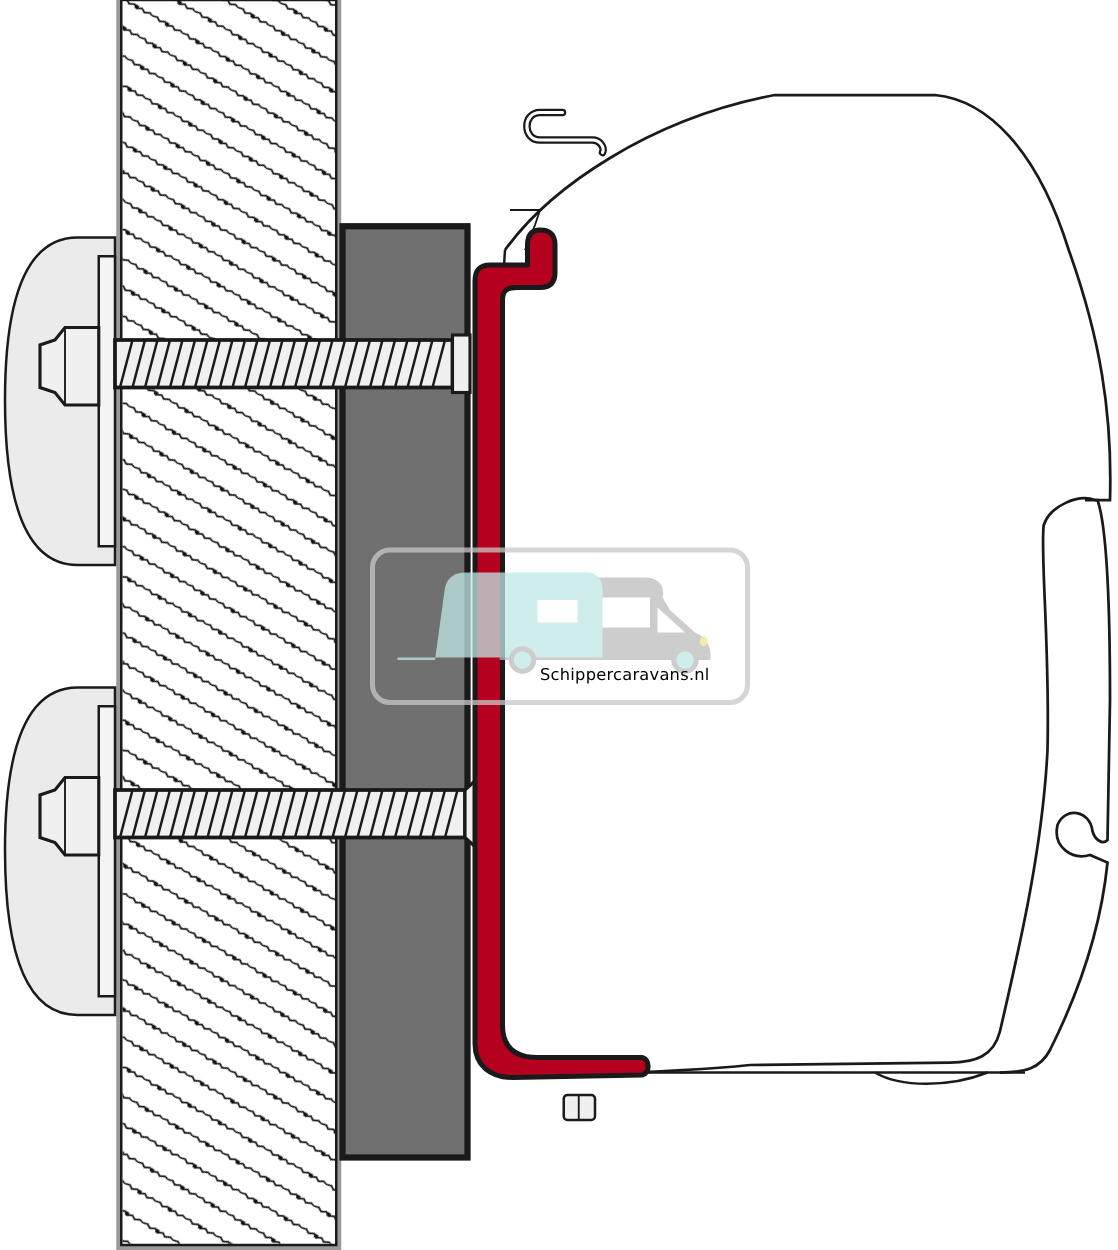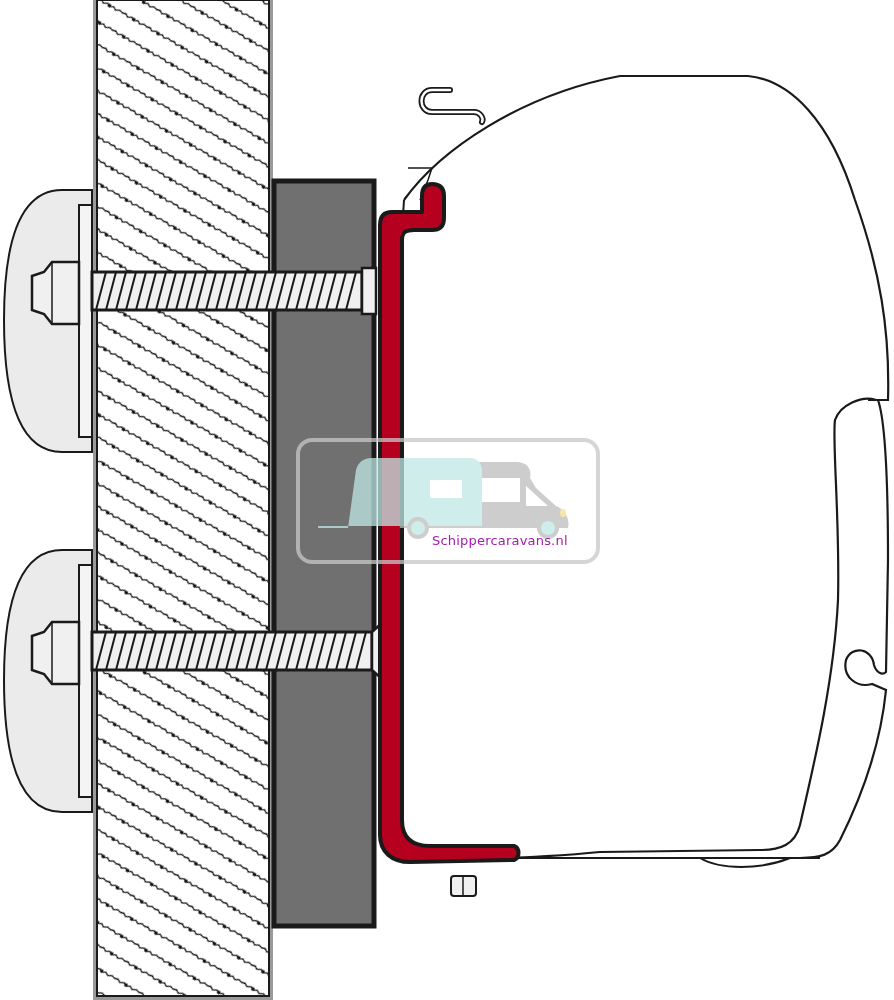--- a/index.html
+++ b/index.html
@@ -1,21 +1,21 @@
 <!DOCTYPE html>
 <html><head>
   <meta charset="utf-8">
   <style>
     html, body { margin: 0; padding: 0; background: #ffffff; }
     body { width: 894px; height: 1000px; overflow: hidden; position: relative; font-family: "DejaVu Sans", sans-serif; }
     #stage { position: absolute; left: 0; top: 0; width: 894px; height: 1000px; }
     .watermark-text {
       position: absolute; left: 432px; top: 533px;
       font-family: "DejaVu Sans", sans-serif; font-size: 13px;
-      color: #a21caf; letter-spacing: 0.2px; white-space: nowrap; text-align: center;
+      color: #000000; letter-spacing: 0.2px; white-space: nowrap; text-align: center;
     }
   </style>
 </head>
 <body>
 
 <svg id="stage" width="894" height="1000" viewBox="0 0 894 1000" xmlns="http://www.w3.org/2000/svg">
   <defs>
     <pattern id="hatch" patternUnits="userSpaceOnUse" width="28" height="20" patternTransform="rotate(30)">
       <path d="M0 10 L4 9 L7 11 L11 9 L14 11 L18 9 L21 11 L25 9 L28 10" stroke="#111" stroke-width="1.3" fill="none"></path>
       <rect x="12" y="8.5" width="3" height="3" fill="#111"></rect>

